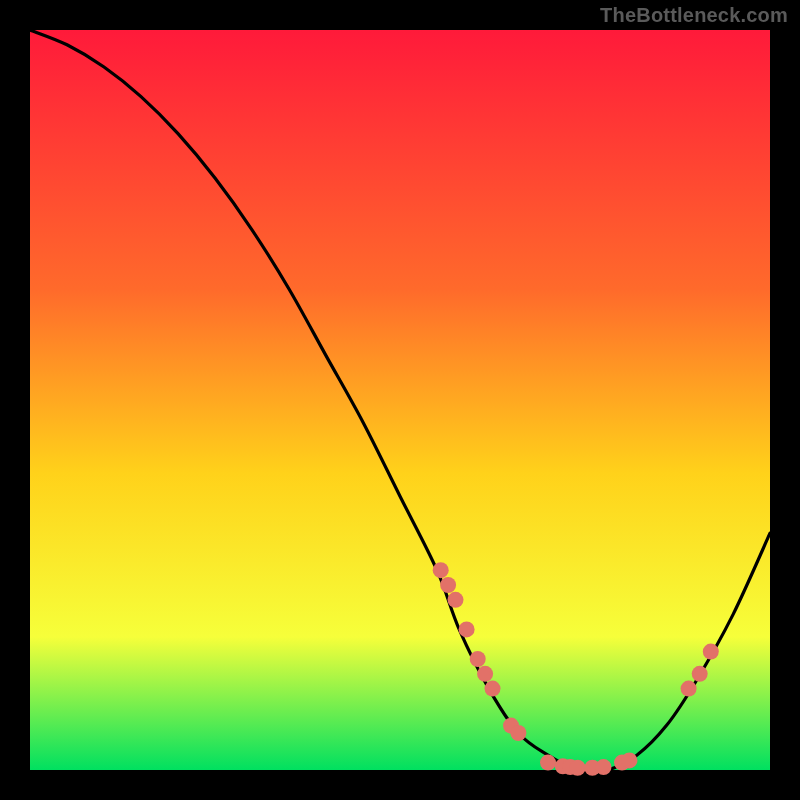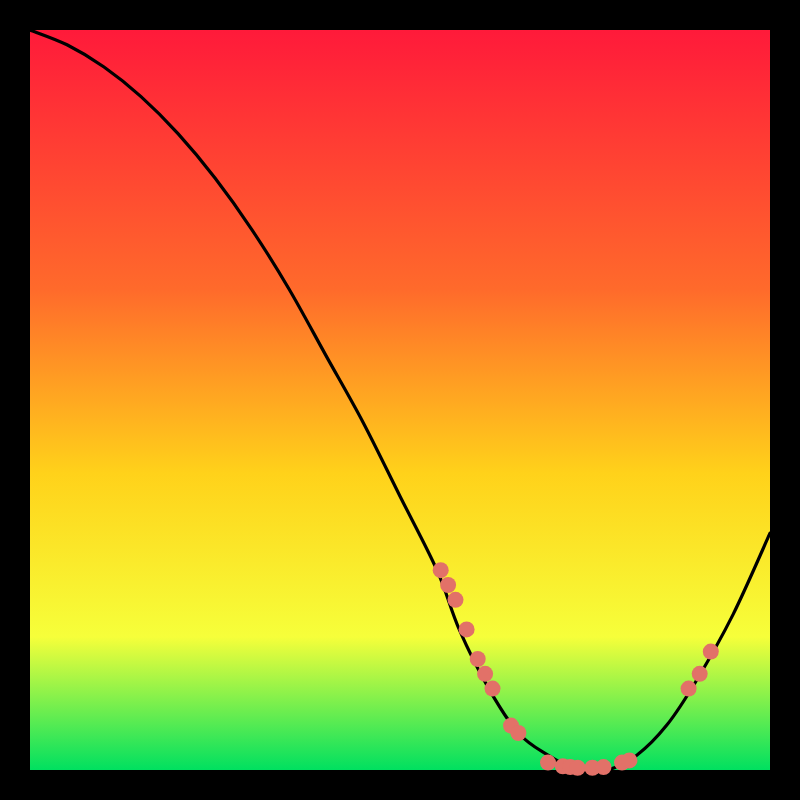--- a/index.html
+++ b/index.html
@@ -28,20 +28,21 @@
   }
   svg {
     display: block;
   }
 </style>
 </head>
 <body>
 
 <div class="stage">
 
+  <div class="watermark">TheBottleneck.com</div>
 
   <svg id="chart-svg" width="800" height="800" viewBox="0 0 800 800">
     <defs>
       <linearGradient id="bg-grad" x1="0" y1="0" x2="0" y2="1">
           <stop offset="0%" stop-color="#ff1a3a"></stop>
           <stop offset="35%" stop-color="#ff6a2b"></stop>
           <stop offset="60%" stop-color="#ffd21a"></stop>
           <stop offset="82%" stop-color="#f6ff3a"></stop>
           <stop offset="100%" stop-color="#00e060"></stop>
         </linearGradient>

